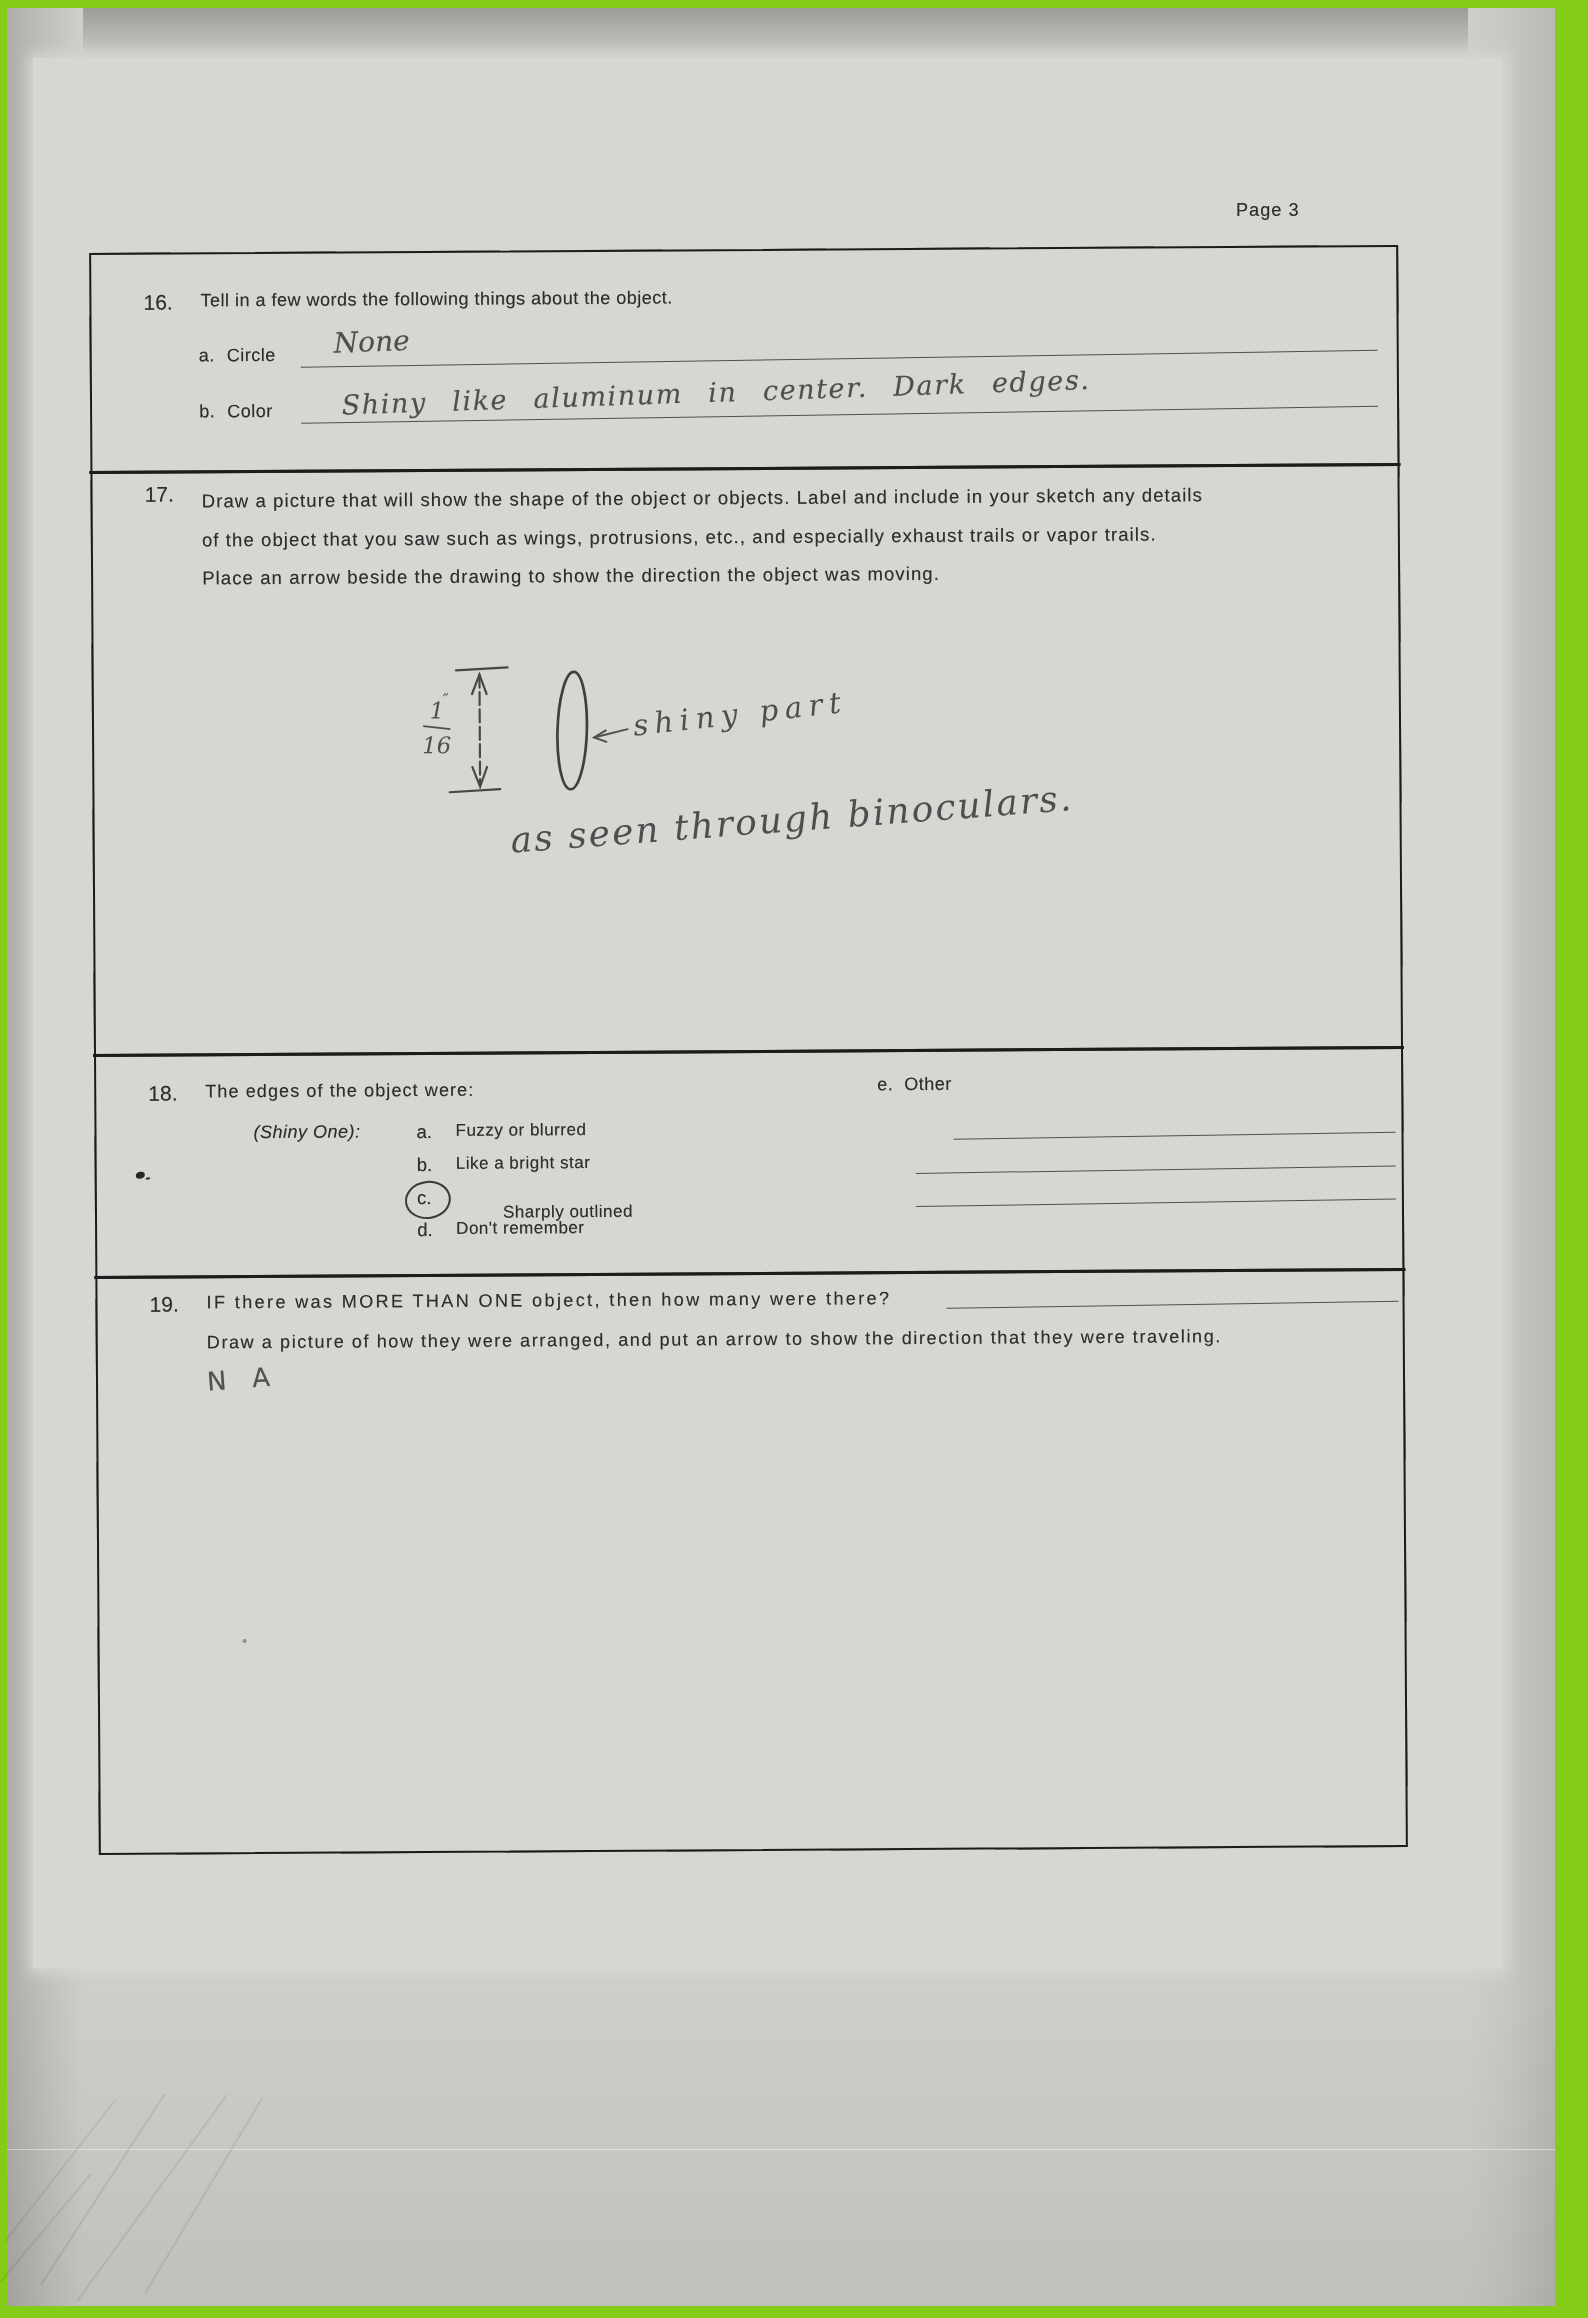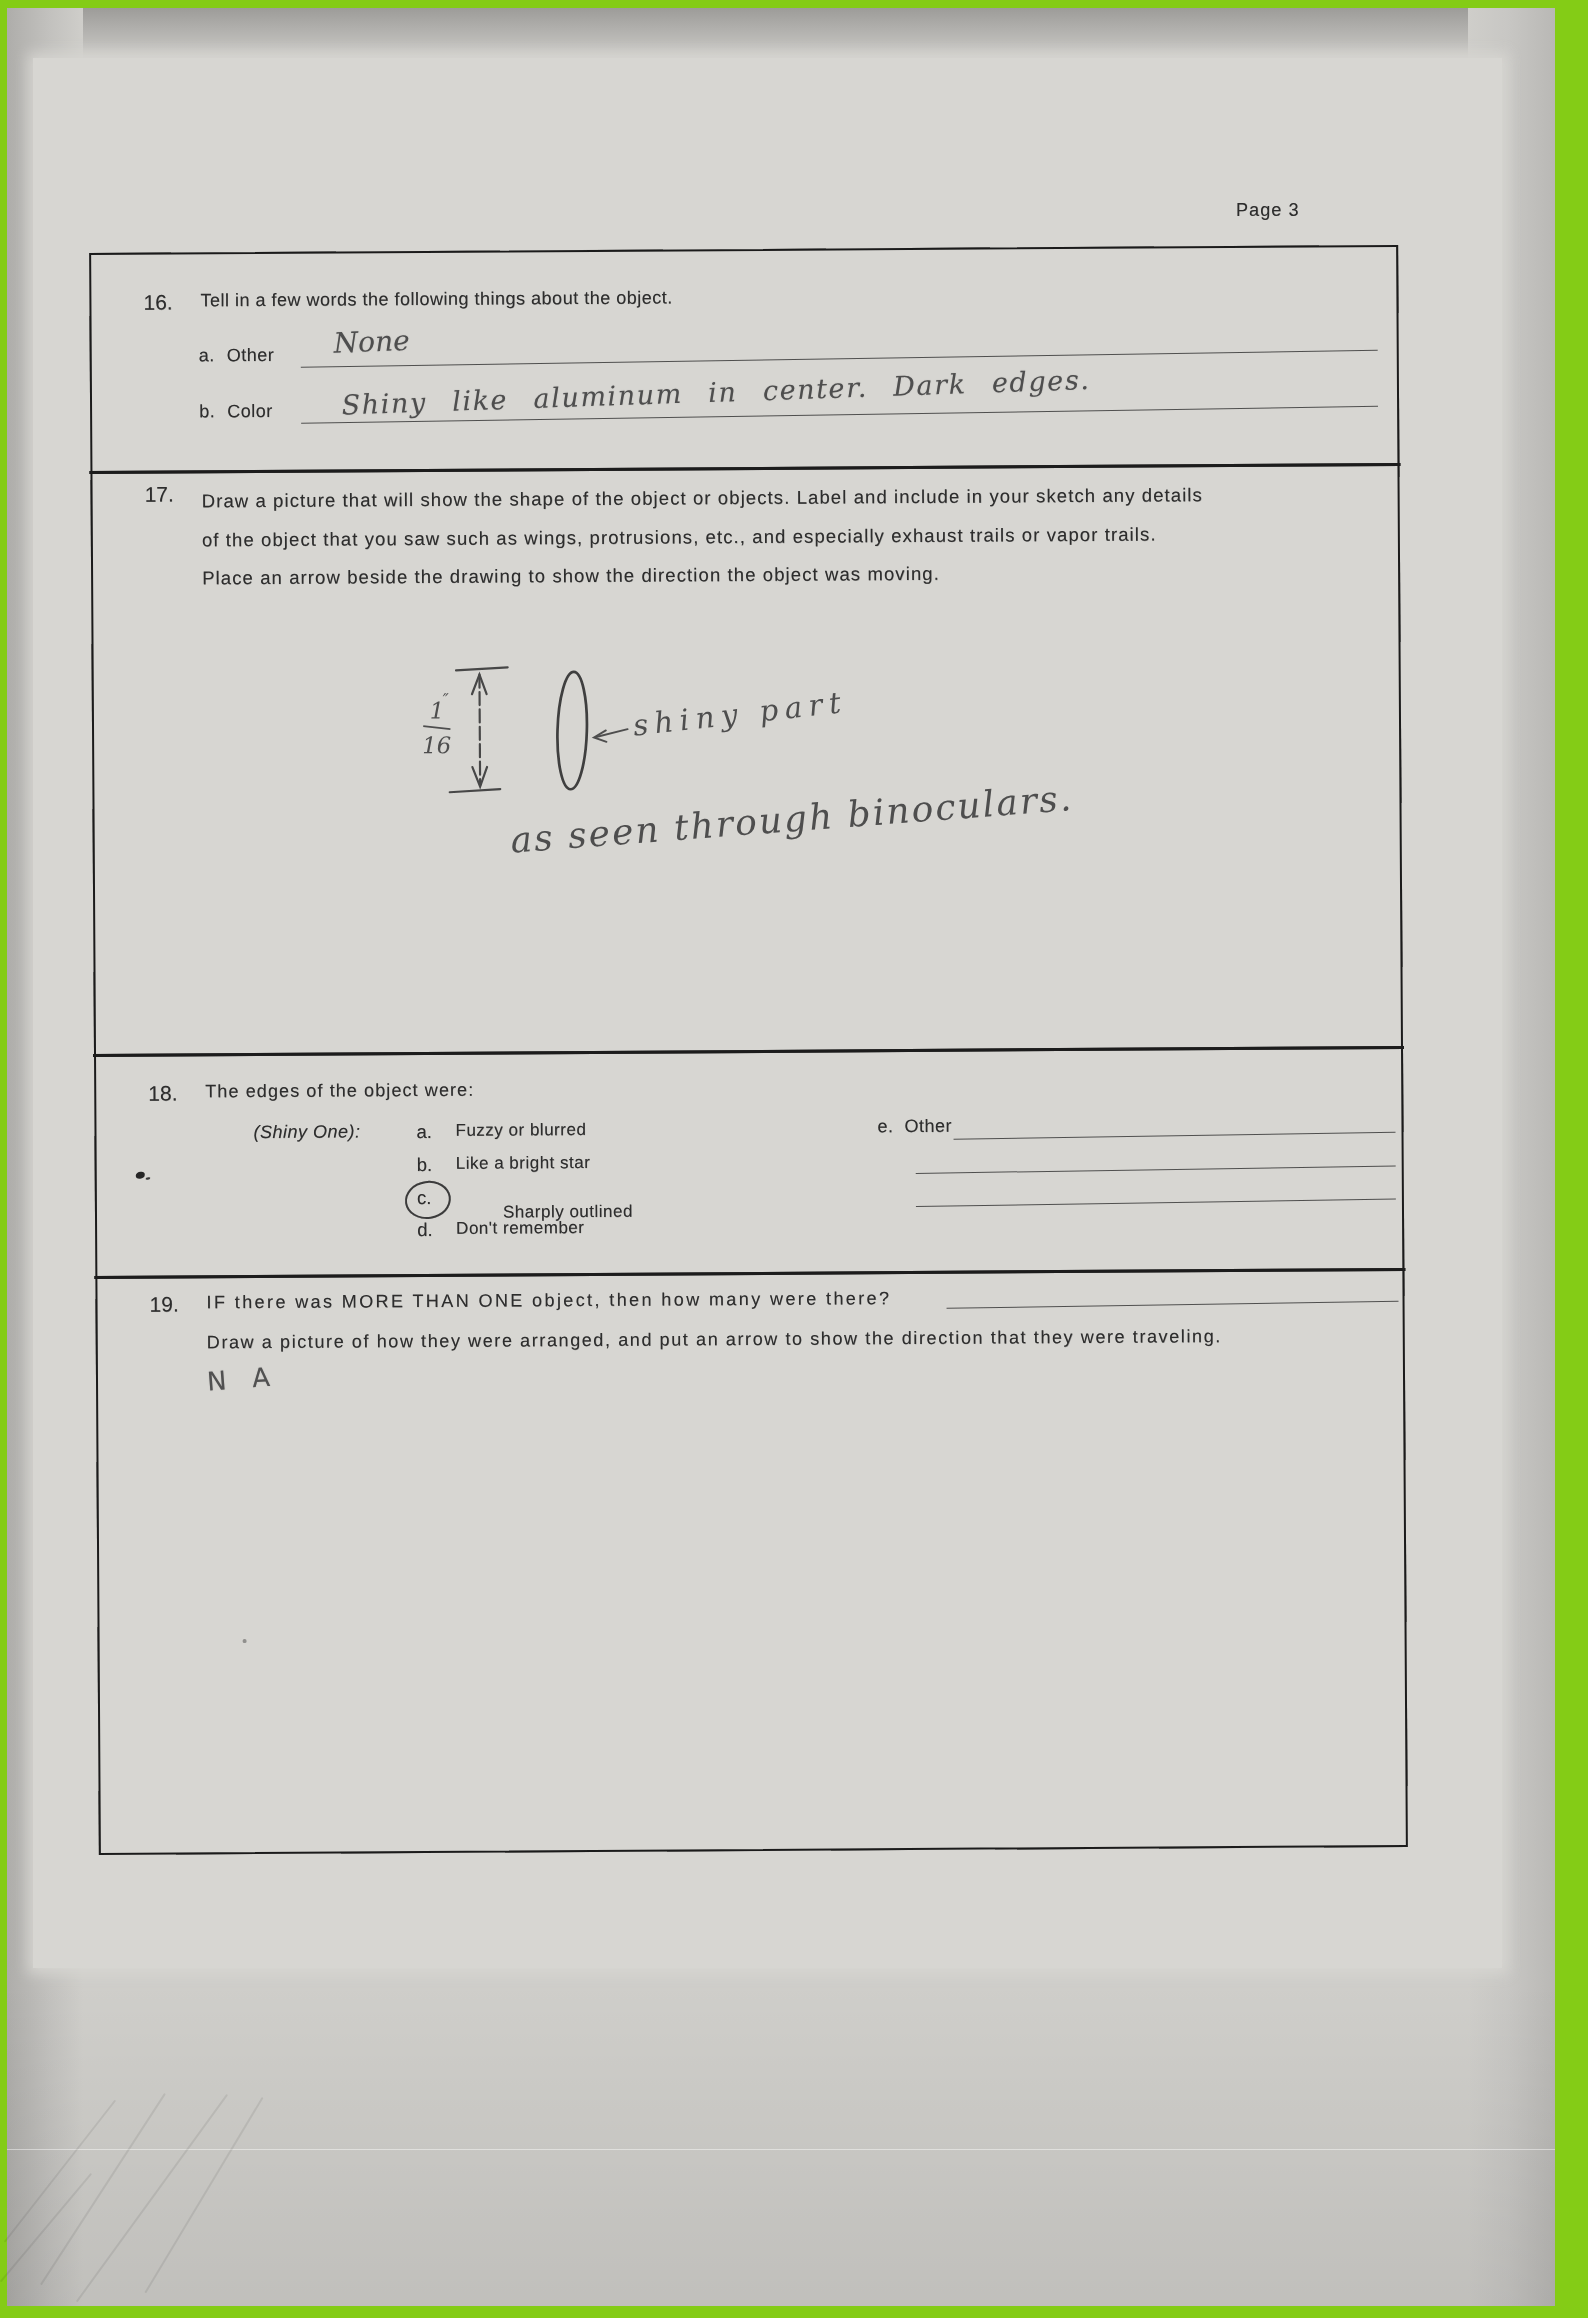--- a/index.html
+++ b/index.html
@@ -73,21 +73,21 @@
     <div class="scratch" style="left:38px;top:2149px;height:141px;transform:rotate(40deg);"></div>
   </div>
 
   <div class="page-label print">Page 3</div>
 
   <div class="form-box">
 
     <div class="abs qnum print" style="left:52px;top:36px;">16.</div>
     <div class="abs qtext print" style="left:109px;top:36px;">Tell in a few words the following things about the object.</div>
 
-    <div class="abs qtext print" style="left:107px;top:91px;word-spacing:6.5px;">a.  Other</div>
+    <div class="abs qtext print" style="left:107px;top:91px;word-spacing:6.5px;">a.  Circle</div>
     <div class="abs answer-line tilt" style="left:209px;top:87px;width:1077px;height:26px;"></div>
     <div class="abs hand" style="left:242px;top:72px;font-size:28px;transform:rotate(-2deg);">None</div>
 
     <div class="abs qtext print" style="left:107px;top:147px;word-spacing:6.5px;">b.  Color</div>
     <div class="abs answer-line tilt" style="left:209px;top:143px;width:1077px;height:26px;"></div>
     <div class="abs hand" style="left:250px;top:136px;font-size:27px;word-spacing:15.2px;letter-spacing:1.6px;transform:rotate(-1.6deg);transform-origin:left bottom;">Shiny like aluminum in center. Dark edges.</div>
 
     <div class="divider" style="top:216px;"></div>
 
     <div class="abs qnum print" style="left:52px;top:228px;">17.</div>
@@ -131,21 +131,21 @@
     <div class="abs opt-label print" style="left:320px;top:901px;">b.</div>
     <div class="abs opt-text print" style="left:359px;top:901px;">Like a bright star</div>
 
     <div class="abs opt-label print" style="left:320px;top:934px;">c.</div>
     <div class="abs opt-text print" style="left:359px;top:950px;margin-left:47px;">Sharply outlined</div>
     <div class="circle-mark" style="left:308px;top:928px;width:42px;height:34px;"></div>
 
     <div class="abs opt-label print" style="left:320px;top:966px;">d.</div>
     <div class="abs opt-text print" style="left:359px;top:966px;">Don't remember</div>
 
-    <div class="abs qtext print" style="left:781px;top:866px;word-spacing:5.4px;">e.  Other</div>
+    <div class="abs qtext print" style="left:781px;top:824px;word-spacing:5.4px;">e.  Other</div>
     <div class="abs answer-line tilt" style="left:857px;top:867px;width:442px;height:22px;"></div>
     <div class="abs answer-line tilt" style="left:819px;top:901px;width:480px;height:22px;"></div>
     <div class="abs answer-line tilt" style="left:819px;top:934px;width:480px;height:22px;"></div>
 
     <div class="abs" style="left:39px;top:917px;width:8.7px;height:7px;background:#262626;border-radius:60% 40% 55% 45%;box-shadow:7.6px 3.3px 0 -2.2px #3a3a3a;"></div>
 
     <div class="divider" style="top:1021px;"></div>
 
     <div class="abs qnum print" style="left:52px;top:1038px;">19.</div>
     <div class="abs qtext print" style="left:109px;top:1038px;letter-spacing:2.4px;white-space:nowrap;">IF there was MORE THAN ONE object, then how many were there?</div>

